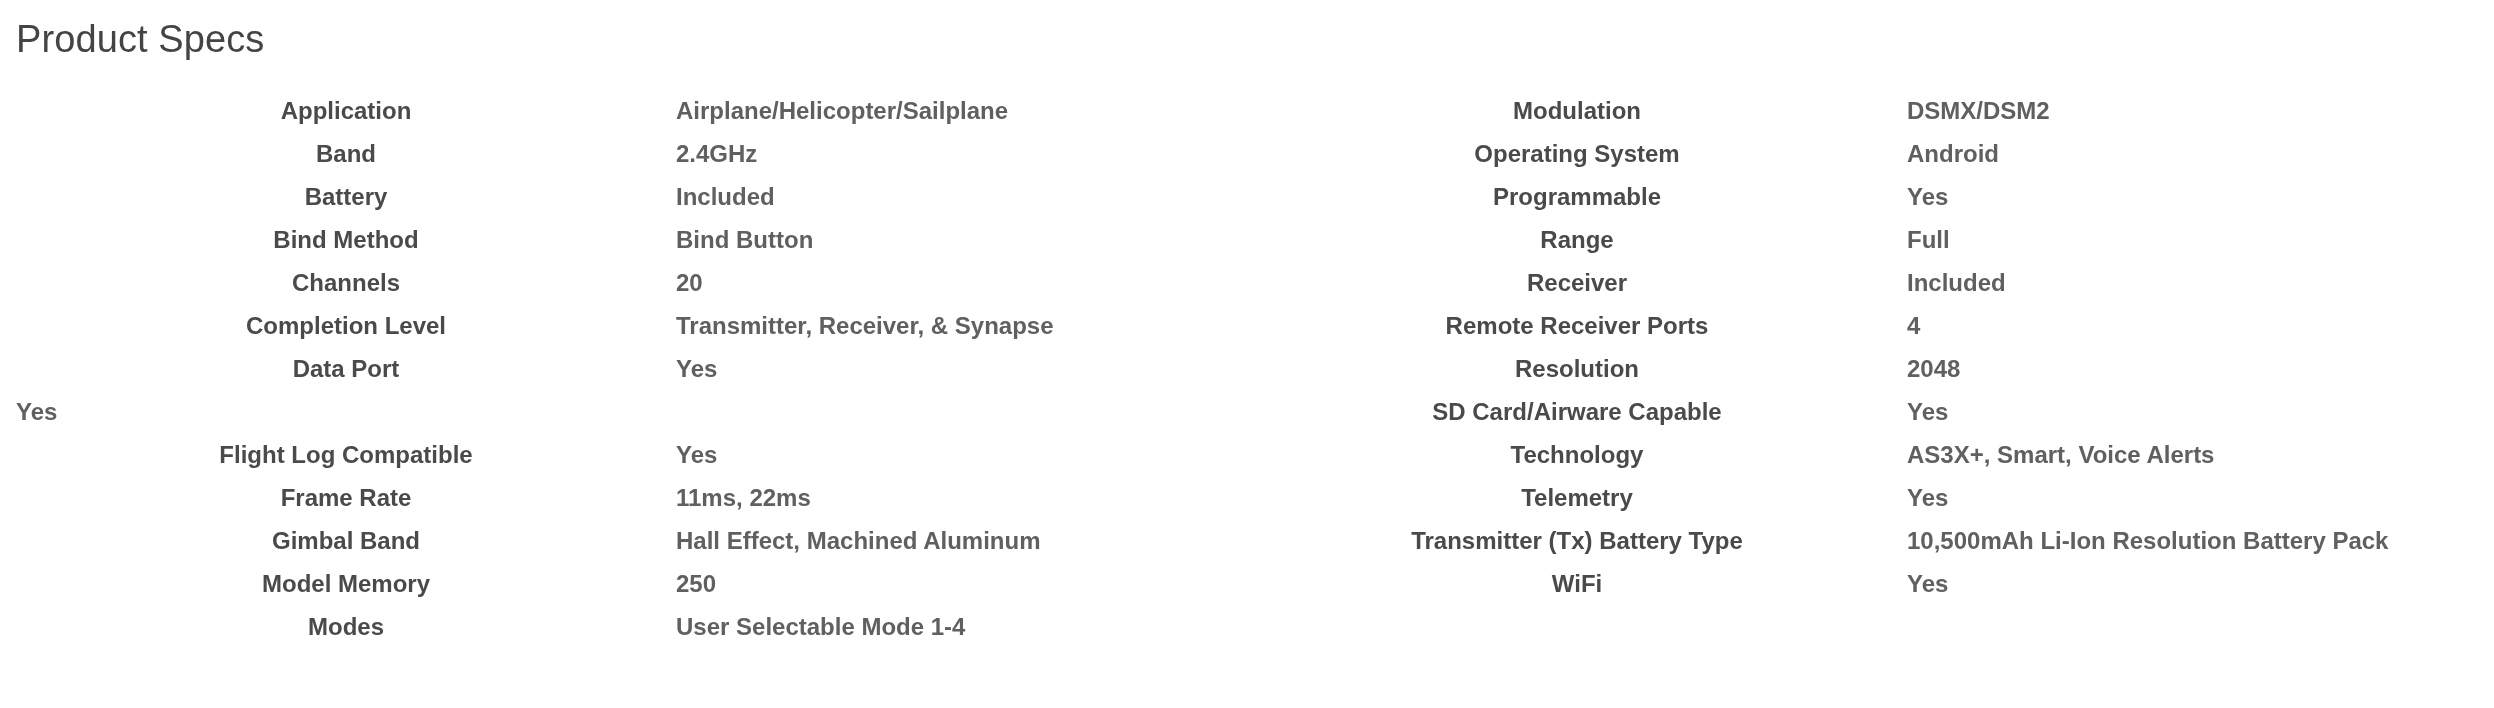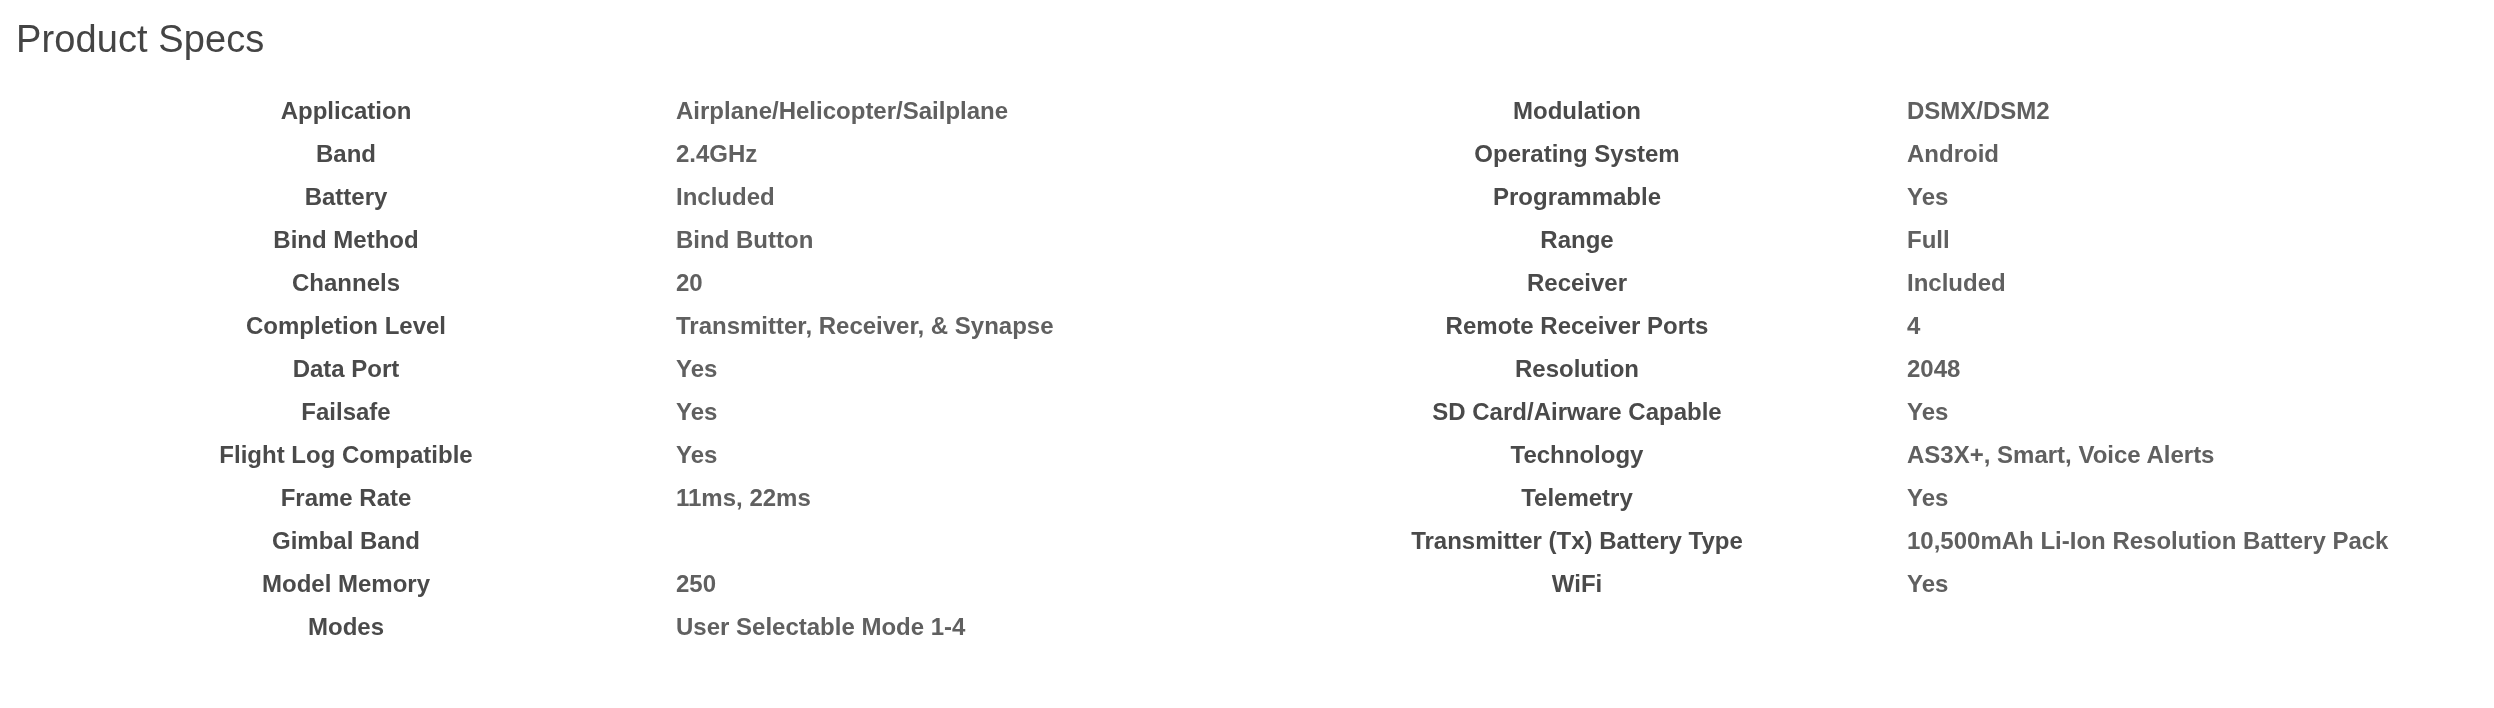--- a/index.html
+++ b/index.html
@@ -100,33 +100,33 @@
         </div>
         <div class="spec-row">
           <div class="spec-label">Completion Level</div>
           <div class="spec-value">Transmitter, Receiver, &amp; Synapse</div>
         </div>
         <div class="spec-row">
           <div class="spec-label">Data Port</div>
           <div class="spec-value">Yes</div>
         </div>
         <div class="spec-row">
-          <div class="spec-label">Failsafe</div>
           <div class="spec-value">Yes</div>
         </div>
         <div class="spec-row">
           <div class="spec-label">Flight Log Compatible</div>
           <div class="spec-value">Yes</div>
         </div>
         <div class="spec-row">
           <div class="spec-label">Frame Rate</div>
           <div class="spec-value">11ms, 22ms</div>
         </div>
         <div class="spec-row">
           <div class="spec-label">Gimbal Band</div>
+          <div class="spec-value">Hall Effect, Machined Aluminum</div>
         </div>
         <div class="spec-row">
           <div class="spec-label">Model Memory</div>
           <div class="spec-value">250</div>
         </div>
         <div class="spec-row">
           <div class="spec-label">Modes</div>
           <div class="spec-value">User Selectable Mode 1-4</div>
         </div>
       </div>

